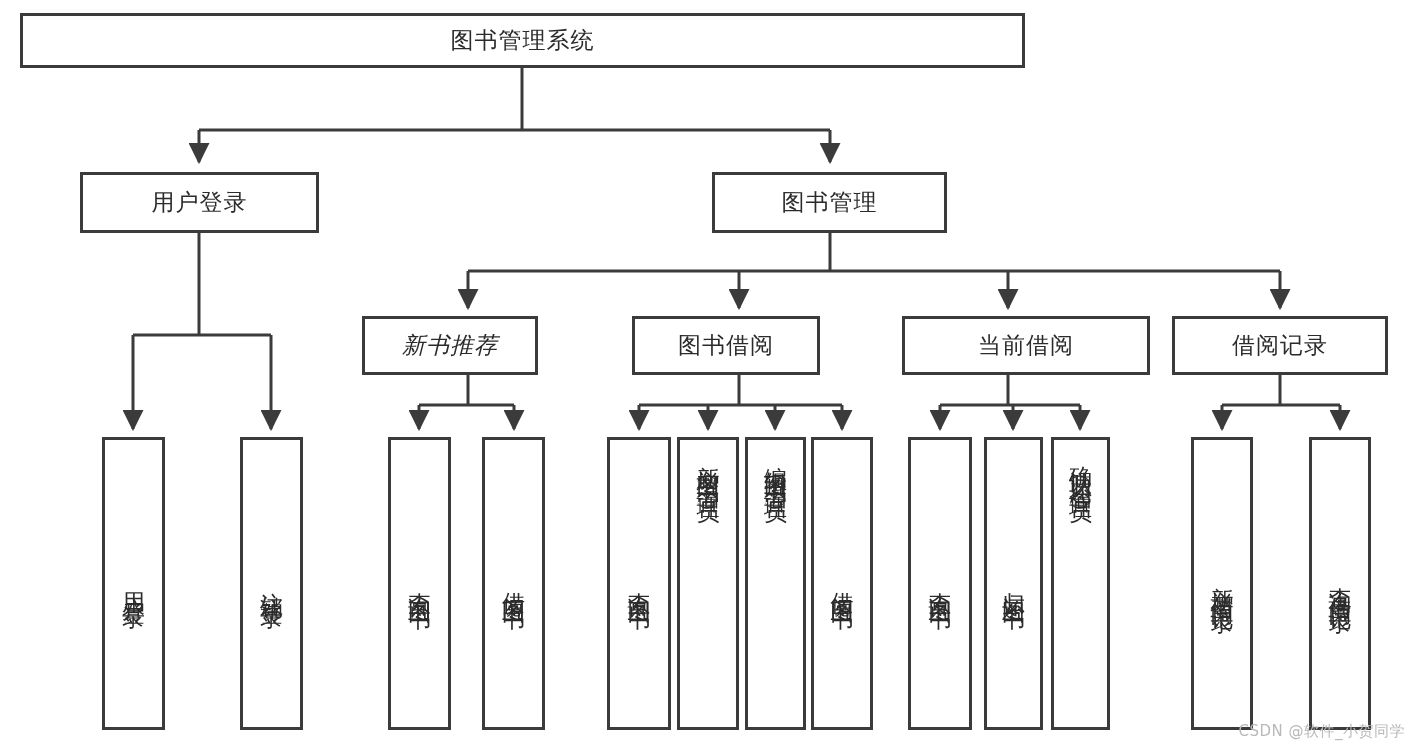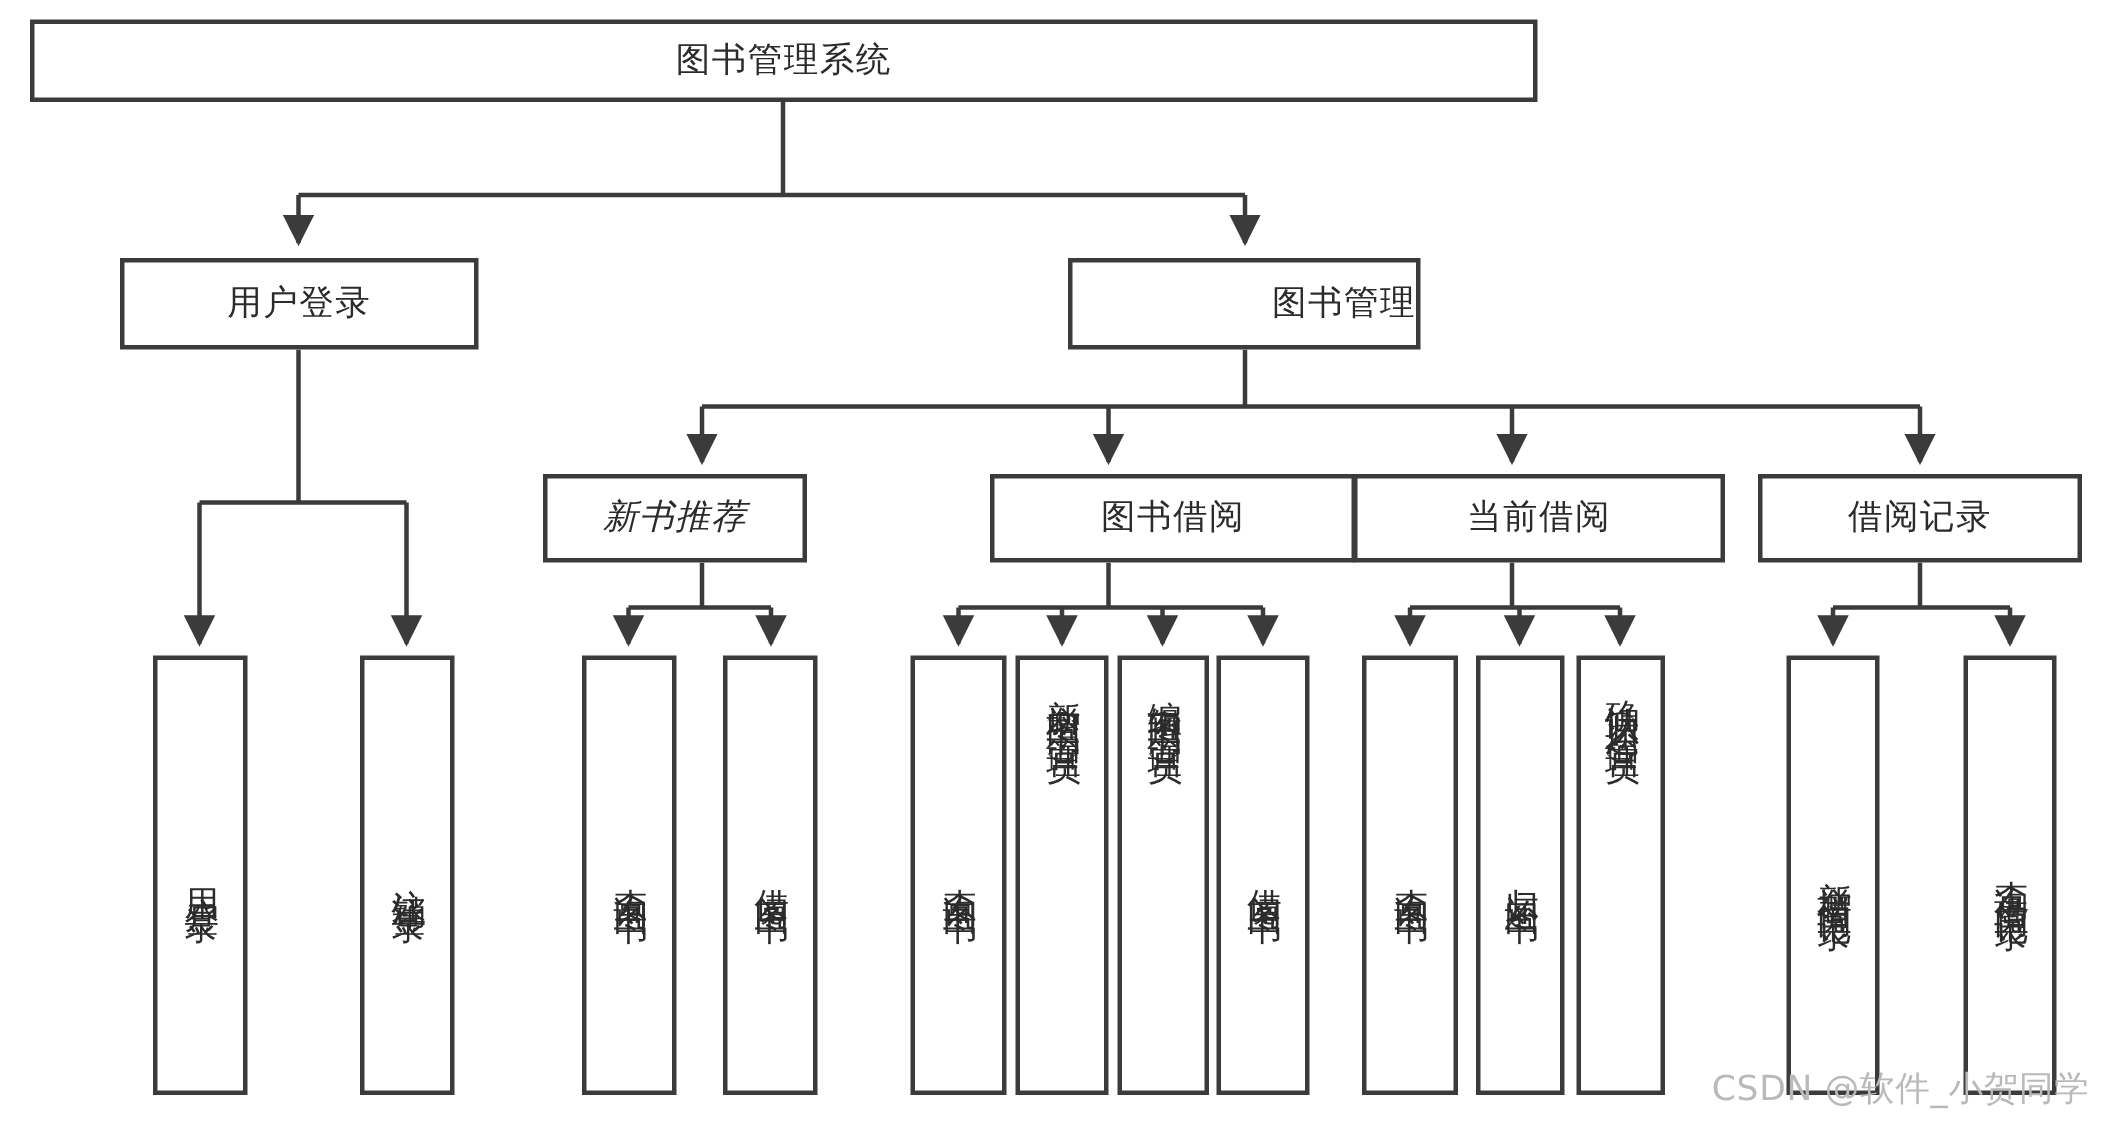--- a/index.html
+++ b/index.html
@@ -52,24 +52,24 @@
   svg.links {
     position: absolute;
     left: 0;
     top: 0;
     width: 1405px;
     height: 747px;
     pointer-events: none;
   }
   .watermark {
     position: absolute;
-    right: 12px;
+    right: 0;
     bottom: 6px;
     color: #b9b9b9;
-    font-size: 23px;
+    font-size: 15px;
     letter-spacing: 0.5px;
     white-space: nowrap;
   }
 </style>
 </head>
 <body>
 
 <div id="canvas">
 
   <svg class="links" viewBox="0 0 1405 747">
@@ -122,28 +122,28 @@
     </g>
   </svg>
 
   <div class="node" style="left:20px; top:13px; width:1005px; height:55px;">
     <span class="node-label">图书管理系统</span>
   </div>
 
   <div class="node" style="left:80px; top:172px; width:239px; height:61px;">
     <span class="node-label">用户登录</span>
   </div>
-  <div class="node" style="left:712px; top:172px; width:235px; height:61px;justify-content:flex-end;">
+  <div class="node" style="left:712px; top:172px; width:235px; height:61px;">
     <span class="node-label">图书管理</span>
   </div>
 
   <div class="node" style="left:362px; top:316px; width:176px; height:59px;font-style:italic;">
     <span class="node-label">新书推荐</span>
   </div>
-  <div class="node" style="left:632px; top:316px; width:244px; height:59px;margin-left:28px;">
+  <div class="node" style="left:632px; top:316px; width:188px; height:59px;">
     <span class="node-label">图书借阅</span>
   </div>
   <div class="node" style="left:902px; top:316px; width:248px; height:59px;">
     <span class="node-label">当前借阅</span>
   </div>
   <div class="node" style="left:1172px; top:316px; width:216px; height:59px;">
     <span class="node-label">借阅记录</span>
   </div>
 
   <div class="node vertical centered" style="left:102px; top:437px; width:63px; height:293px;">

